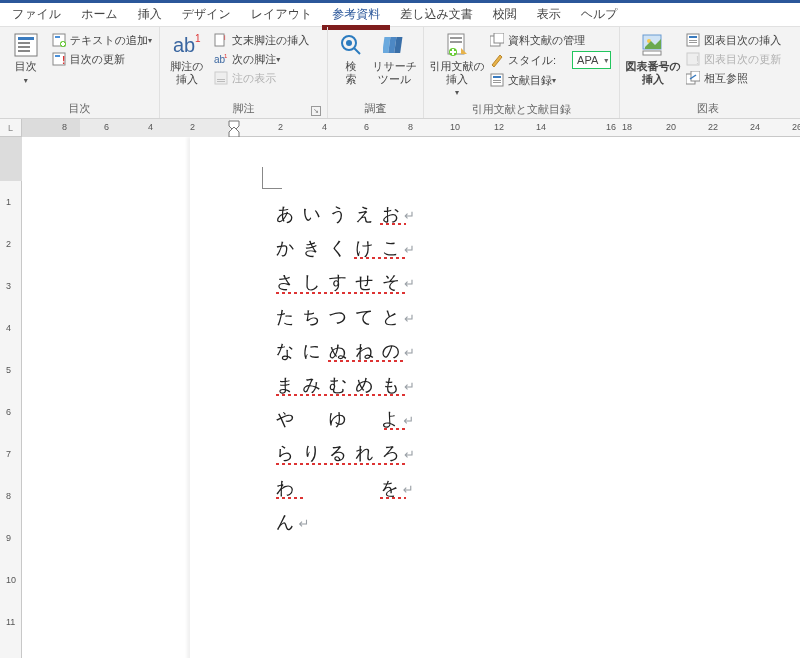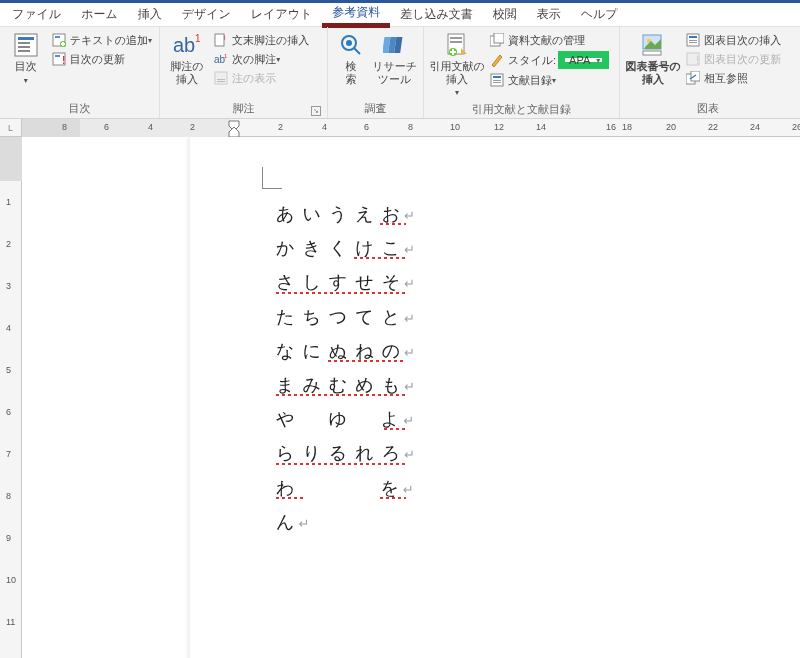--- a/index.html
+++ b/index.html
@@ -1,34 +1,34 @@
 <!DOCTYPE html>
 <html><head>
 <meta charset="utf-8">
 <style>
   * { box-sizing: border-box; margin: 0; padding: 0; font-family: "Yu Gothic UI", "Meiryo", sans-serif; }
   body { background: #fff; width: 800px; height: 658px; overflow: hidden; font-size: 12px; color: #333; }
   .top-border { height: 3px; background: #2b579a; }
-  .menubar { display: flex; align-items: center; height: 24px; background: #fff; padding: 0 2px; border-bottom: 1px solid #e1e1e1; }
+  .menubar { display: flex; align-items: flex-start; height: 24px; background: #fff; padding: 0 2px; border-bottom: 1px solid #e1e1e1; }
   .menubar .item { padding: 3px 10px; font-size: 12px; color: #444; cursor: default; }
   .menubar .item.active { color: #2b579a; border-bottom: 5px solid #7f1d1d; padding-bottom: 2px; }
   .ribbon { display: flex; background: #f3f3f3; height: 92px; border-bottom: 1px solid #d4d4d4; }
   .group { display: flex; flex-direction: column; border-right: 1px solid #e0e0e0; padding: 2px 4px 0 4px; }
   .group-body { display: flex; flex: 1; align-items: flex-start; }
   .group-label { text-align: center; font-size: 11px; color: #666; padding: 2px 0; position: relative; }
   .dlauncher { position: absolute; right: 2px; bottom: 2px; width: 10px; height: 10px; border: 1px solid #999; font-size: 7px; line-height: 8px; text-align: center; color: #777;}
   .bigbtn { display: flex; flex-direction: column; align-items: center; justify-content: flex-start; width: 46px; padding: 2px 2px; font-size: 11px; color: #444; }
   .bigbtn .ico { width: 28px; height: 28px; display:flex; align-items:center; justify-content:center; margin-bottom:1px;}
   .bigbtn .lbl { text-align: center; line-height: 1.15; }
   .arrow-down { font-size: 8px; color: #555; }
   .smallstack { display: flex; flex-direction: column; justify-content: flex-start; gap: 1px; padding-top:2px;}
   .smallbtn { display: flex; align-items: center; font-size: 11px; color: #444; padding: 1px 3px; white-space: nowrap; }
   .smallbtn .sico { width: 16px; height: 16px; margin-right: 3px; display:flex; align-items:center; justify-content:center; flex-shrink:0;}
   .smallbtn.disabled { color: #b0b0b0; }
-  .styleselect { display:inline-flex; align-items:center; border:7px solid #22c55e; background:#fff; height:18px; font-size:11px; padding:0 2px 0 4px; margin-left:2px; }
+  .styleselect { display:inline-flex; align-items:center; border:1px solid #22c55e; background:#fff; height:18px; font-size:11px; padding:0 2px 0 4px; margin-left:16px; }
   .styleselect .sel-ar{ font-size:8px; margin-left:6px; color:#666;}
   
   .workspace { position: relative; height: calc(658px - 3px - 24px - 92px); background:#fff;}
   .ruler-corner { position:absolute; left:0; top:0; width:22px; height:18px; background:#f5f5f5; border-right:1px solid #c8c8c8; border-bottom:1px solid #c8c8c8; font-size:9px; color:#888; text-align:center; line-height:18px;}
   .h-ruler { position:absolute; left:22px; right:0; top:0; height:18px; background:#f5f5f5; border-bottom:1px solid #c8c8c8; font-size:9px; color:#666;}
   .h-ruler .margin { position:absolute; top:0; height:18px; background:#dcdcdc; }
   .h-ruler .tick { position:absolute; top:3px; font-size:9px; color:#555;}
   .h-ruler .indent { position:absolute; top:1px; width:10px; height:16px; }
   .v-ruler { position:absolute; left:0; top:18px; bottom:0; width:22px; background:#f5f5f5; border-right:1px solid #c8c8c8; font-size:9px; color:#666;}
   .v-ruler .margin { position:absolute; left:0; width:22px; background:#dcdcdc; }

